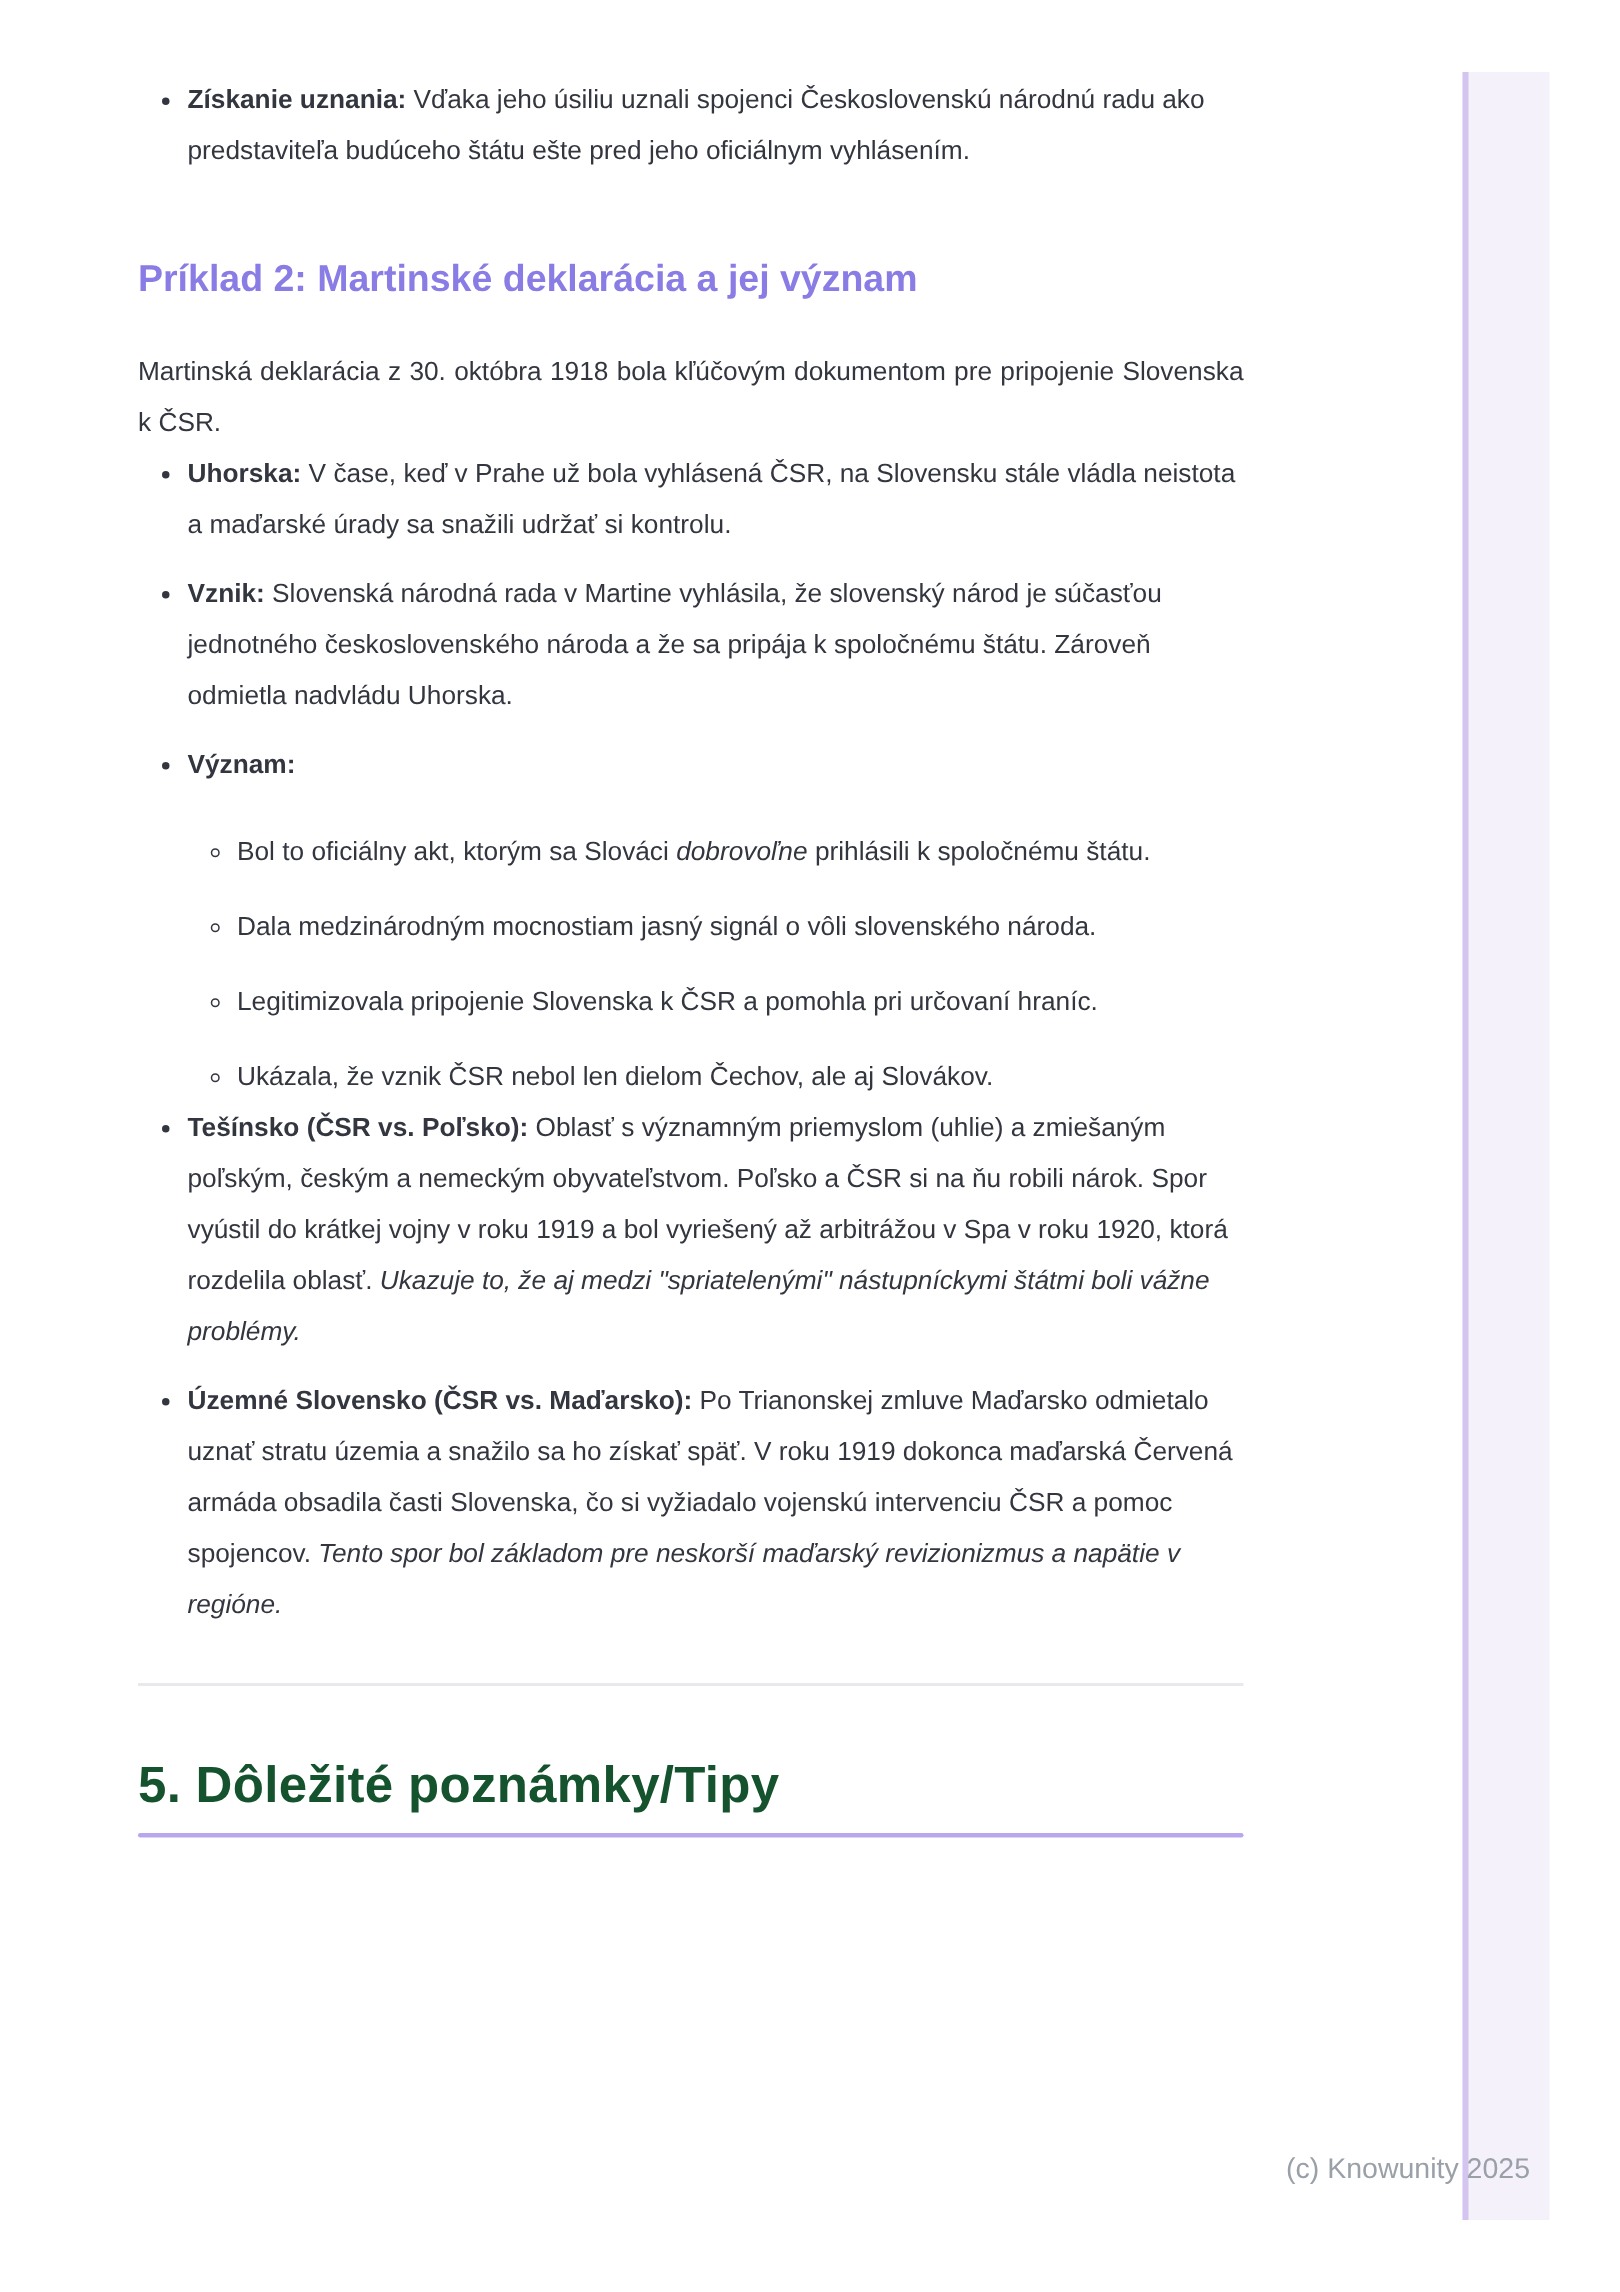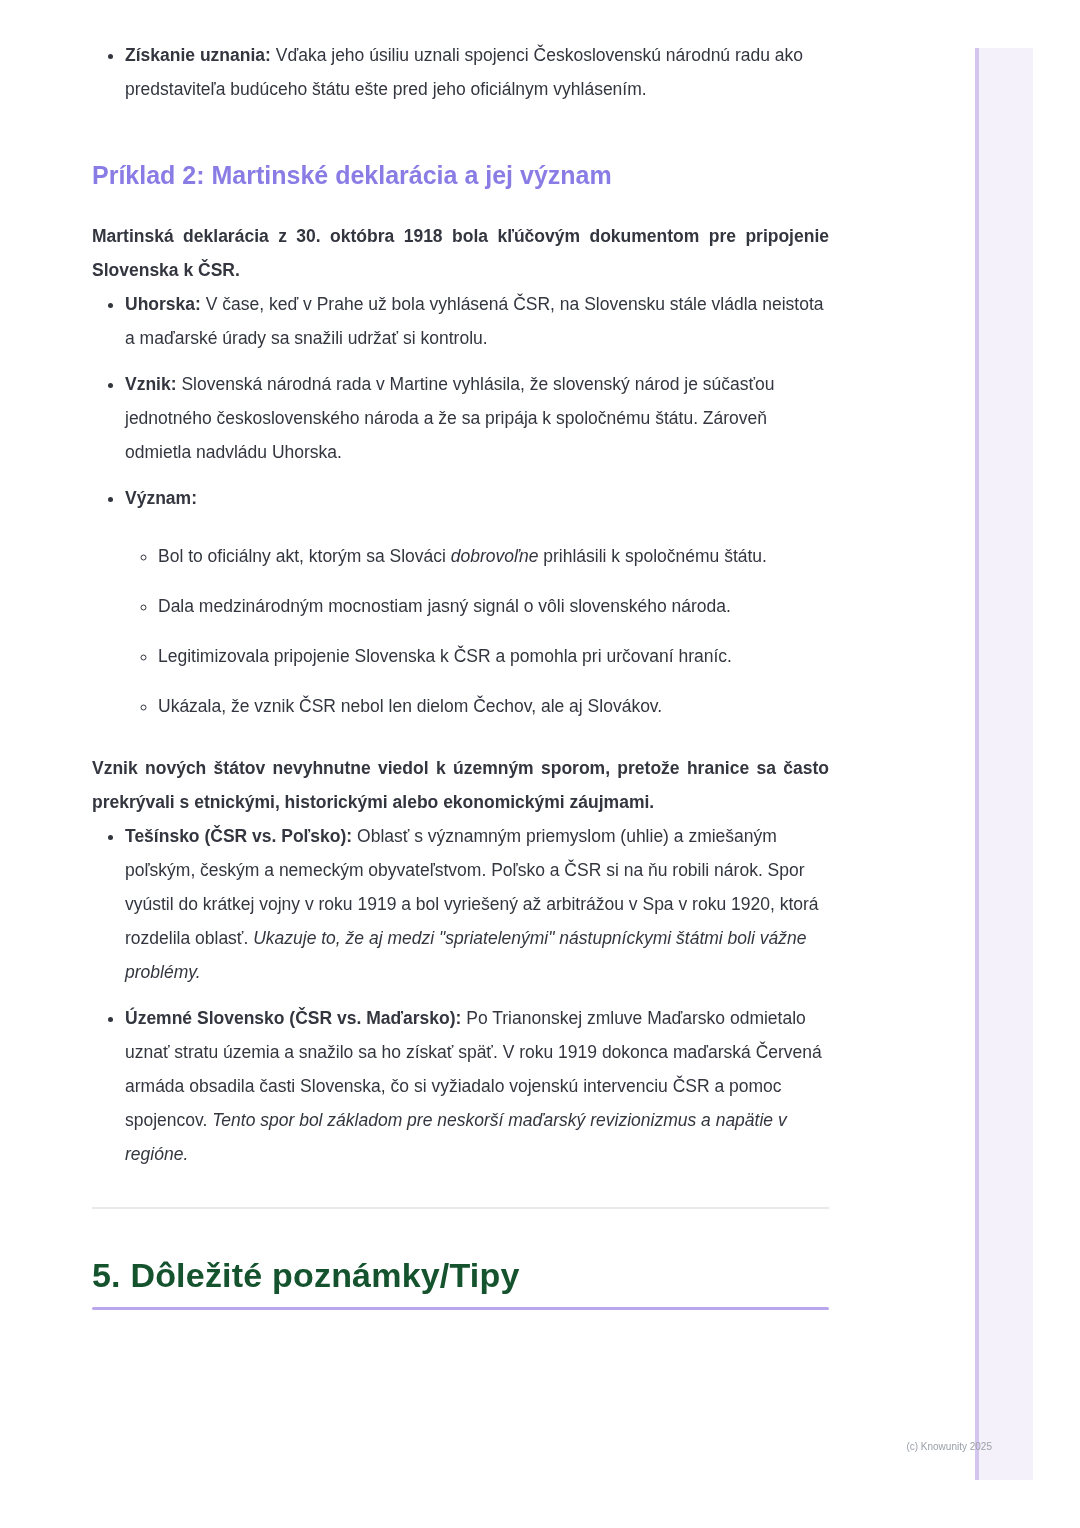--- a/index.html
+++ b/index.html
@@ -6,24 +6,24 @@
   html, body { width:1080px; height:1528px; background:#ffffff; overflow:hidden; }
   body {
     font-family:"Liberation Sans", sans-serif;
     color:#33363f;
     position:relative;
   }
   .content {
     position:absolute;
     left:92px; top:0;
     width:737px;
-    padding-top:38px;
+    padding-top:49px;
   }
   .body-text { font-size:17.5px; line-height:34px; }
-  p.justified { text-align:justify;font-weight:bold; }
+  p.justified { text-align:justify; }
   strong { font-weight:700; }
   em { font-style:italic; }
 
   ul.l1 {
     list-style:disc outside;
     padding-left:33px;
     margin:0;
   }
   ul.l1 > li { margin-bottom:12px; }
   ul.l1 > li:last-child { margin-bottom:0; }
@@ -70,22 +70,22 @@
   .page-edge-panel {
     position:absolute;
     left:975px; top:48px;
     width:58px; height:1432px;
     background:#f5f1fb;
     border-left:4px solid #d3c5ef;
   }
   .footer-copyright {
     position:absolute;
     top:1438px;
-    right:88px;
-    font-size:10px;
+    right:60px;
+    font-size:19px;
     line-height:18px;
     color:#9aa0a8;
     z-index:2;
   }
 </style>
 </head>
 <body>
 
 <div class="content">
 
@@ -105,21 +105,20 @@
       <ul class="l2">
         <li><span>Bol to oficiálny akt, ktorým sa Slováci </span><em>dobrovoľne</em><span> prihlásili k spoločnému štátu.</span></li>
         <li><span>Dala medzinárodným mocnostiam jasný signál o vôli slovenského národa.</span><em></em><span></span></li>
         <li><span>Legitimizovala pripojenie Slovenska k ČSR a pomohla pri určovaní hraníc.</span><em></em><span></span></li>
         <li><span>Ukázala, že vznik ČSR nebol len dielom Čechov, ale aj Slovákov.</span><em></em><span></span></li>
       </ul>
     </li>
   </ul>
 
 
-  <p class="body-text justified lead-paragraph">Vznik nových štátov nevyhnutne viedol k územným sporom, pretože hranice sa často prekrývali s etnickými, historickými alebo ekonomickými záujmami.</p>
 
   <ul class="l1 body-text bullet-group">
     <li><strong>Tešínsko (ČSR vs. Poľsko):</strong><span> Oblasť s významným priemyslom (uhlie) a zmiešaným poľským, českým a nemeckým obyvateľstvom. Poľsko a ČSR si na ňu robili nárok. Spor vyústil do krátkej vojny v roku 1919 a bol vyriešený až arbitrážou v Spa v roku 1920, ktorá rozdelila oblasť. </span><em>Ukazuje to, že aj medzi "spriatelenými" nástupníckymi štátmi boli vážne problémy.</em></li>
     <li><strong>Územné Slovensko (ČSR vs. Maďarsko):</strong><span> Po Trianonskej zmluve Maďarsko odmietalo uznať stratu územia a snažilo sa ho získať späť. V roku 1919 dokonca maďarská Červená armáda obsadila časti Slovenska, čo si vyžiadalo vojenskú intervenciu ČSR a pomoc spojencov. </span><em>Tento spor bol základom pre neskorší maďarský revizionizmus a napätie v regióne.</em></li>
   </ul>
 
   <hr class="section-divider">
 
   <h2 class="big-heading">5. Dôležité poznámky/Tipy</h2>
   <div class="big-heading-rule"></div>

